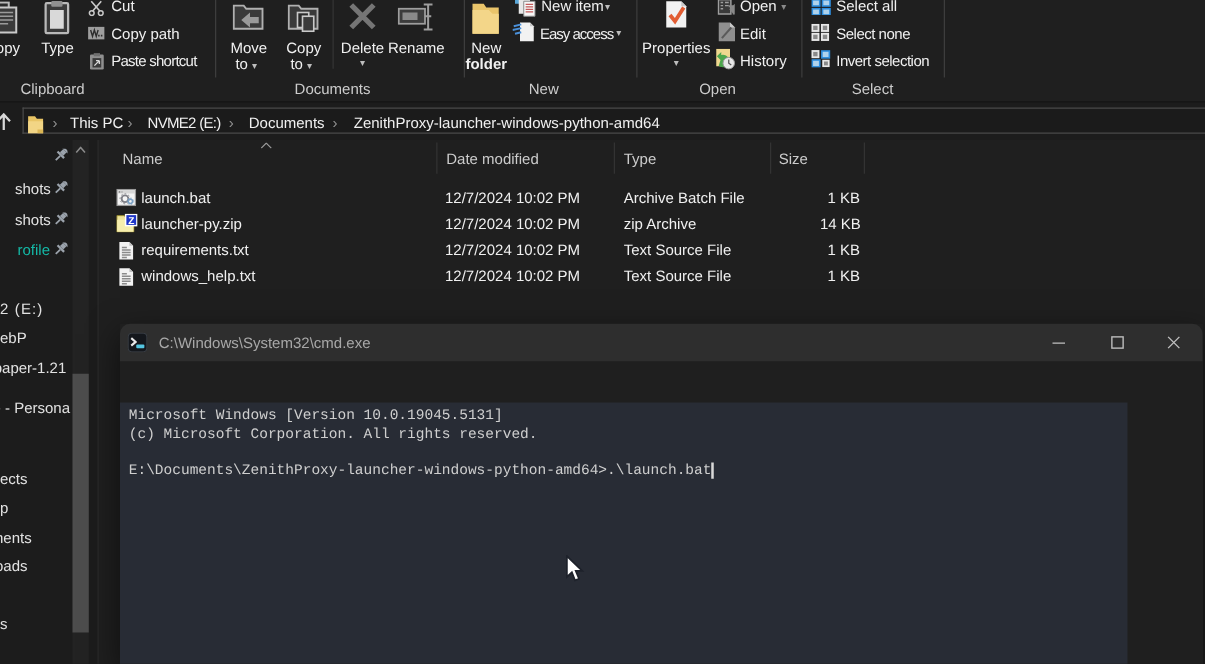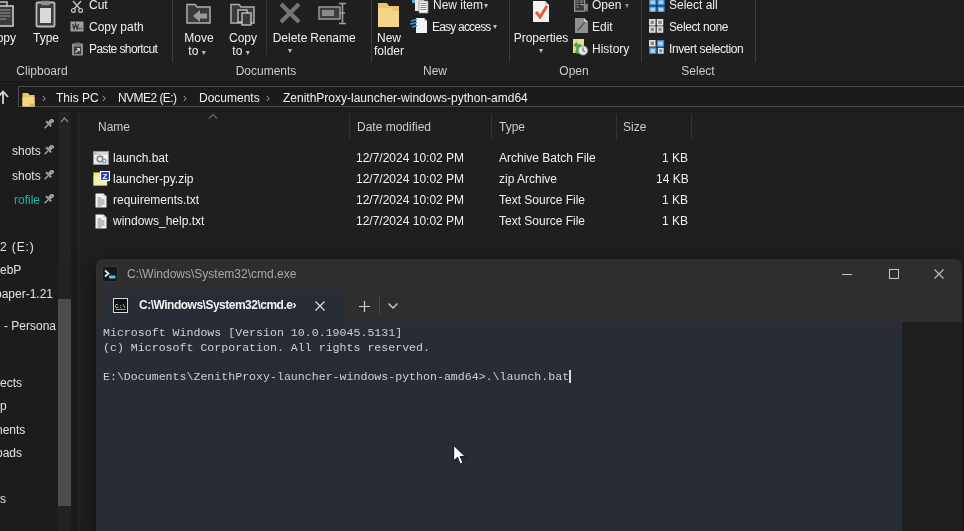--- a/index.html
+++ b/index.html
@@ -91,21 +91,21 @@
       <rect x="4" y="8" width="12" height="6" fill="#8a8a8a"></rect>
       <path d="M24.5 1 v21 M21 1.5 h7 M21 21.5 h7 M22 11 h5" stroke="#9e9e9e" stroke-width="1.6"></path>
     </svg>
     <div class="txt ctr" style="left:333px;top:38px;">Rename</div>
 
     <svg class="abs" style="left:377px;top:0px;" width="23" height="28" viewBox="0 0 23 28">
       <path d="M1 3 h9 l2 3 h10 v21 h-21 z" fill="#e9c46a"></path>
       <path d="M1 8 h13 l3 3 h5 v16 h-21 z" fill="#f3d689"></path>
     </svg>
     <div class="txt ctr" style="left:389px;top:38px;">New</div>
-    <div class="txt ctr" style="left:389px;top:51px;">folder</div>
+    <div class="txt ctr" style="left:389px;top:51px;font-weight:bold;">folder</div>
 
     <svg class="abs" style="left:411px;top:-2px;" width="18" height="16" viewBox="0 0 18 16">
       <rect x="1" y="0" width="4" height="5" fill="#5aa7d8"></rect>
       <rect x="4" y="1" width="9" height="12" fill="#e8e8e8"></rect>
       <path d="M8 3 h9 v12 h-9 z" fill="#f8f8f8" stroke="#8a8a8a" stroke-width="0.8"></path>
       <path d="M9.5 5.5 h6 M9.5 7.5 h6 M9.5 9.5 h6 M9.5 11.5 h6" stroke="#c05a5a" stroke-width="0.9"></path>
     </svg>
     <div class="txt" style="left:433px;top:-2px;">New item</div>
     <div class="abs" style="left:484px;top:1px;font-size:8px;color:#bdbdbd;">▾</div>
 
@@ -327,40 +327,20 @@
           <path d="M2 7.5 h10" stroke="#c0c0c0" stroke-width="1.1"></path>
         </svg>
       <svg class="abs" style="left:791px;top:8px;" width="14" height="14" viewBox="0 0 14 14">
           <rect x="2.5" y="2.5" width="9" height="9" fill="none" stroke="#c0c0c0" stroke-width="1.1"></rect>
         </svg>
       <svg class="abs" style="left:836px;top:8px;" width="14" height="14" viewBox="0 0 14 14">
           <path d="M2.5 2.5 L11.5 11.5 M11.5 2.5 L2.5 11.5" stroke="#c0c0c0" stroke-width="1.1"></path>
         </svg>
     </div>
 
-    <div class="abs" style="left:0;top:30px;width:866px;height:33px;background:#2e2e2e;">
-      <div class="abs" style="left:10px;top:0px;width:238px;height:33px;background:#282c35;border-radius:7px 7px 0 0;">
-        <svg class="abs" style="left:7px;top:9px;" width="15" height="15" viewBox="0 0 15 15">
-          <rect x="0.5" y="0.5" width="14" height="14" fill="#111111" stroke="#dcdcdc" stroke-width="1"></rect>
-          <text x="2" y="9.5" font-size="6" font-family="Liberation Mono" fill="#ffffff">C:\</text>
-          <path d="M2.5 11.5 h10" stroke="#cccccc" stroke-width="0.8"></path>
-        </svg>
-        <div class="abs" style="left:33px;top:9px;color:#f2f2f2;font-size:12px;font-weight:bold;white-space:nowrap;letter-spacing:-0.5px;">C:\Windows\System32\cmd.e›</div>
-        <svg class="abs" style="left:208px;top:11px;" width="12" height="12" viewBox="0 0 12 12">
-            <path d="M1.5 1.5 L10.5 10.5 M10.5 1.5 L1.5 10.5" stroke="#e0e0e0" stroke-width="1.2"></path>
-          </svg>
-      </div>
-      <svg class="abs" style="left:262px;top:11px;" width="13" height="13" viewBox="0 0 13 13">
-          <path d="M6.5 1 V12 M1 6.5 H12" stroke="#d0d0d0" stroke-width="1.2"></path>
-        </svg>
-      <div class="abs" style="left:283px;top:8px;width:1px;height:18px;background:#4a4a4a;"></div>
-      <svg class="abs" style="left:291px;top:13px;" width="12" height="8" viewBox="0 0 12 8">
-          <path d="M1.5 1.5 L6 6 L10.5 1.5" stroke="#d0d0d0" stroke-width="1.3" fill="none"></path>
-        </svg>
-    </div>
 
     <div class="abs" style="left:0;top:63px;width:806px;height:209px;background:#282c35;
         font-family:'Liberation Mono',monospace;font-size:11.6px;color:#cfcfcf;">
       <div class="abs" style="left:7px;top:4px;line-height:14.6px;white-space:pre;">Microsoft Windows [Version 10.0.19045.5131]
 (c) Microsoft Corporation. All rights reserved.
 
 E:\Documents\ZenithProxy-launcher-windows-python-amd64&gt;.\launch.bat</div>
       <div class="abs" style="left:473px;top:48px;width:2px;height:13px;background:#d8d8d8;" id="cursor"></div>
     </div>
   </div>

